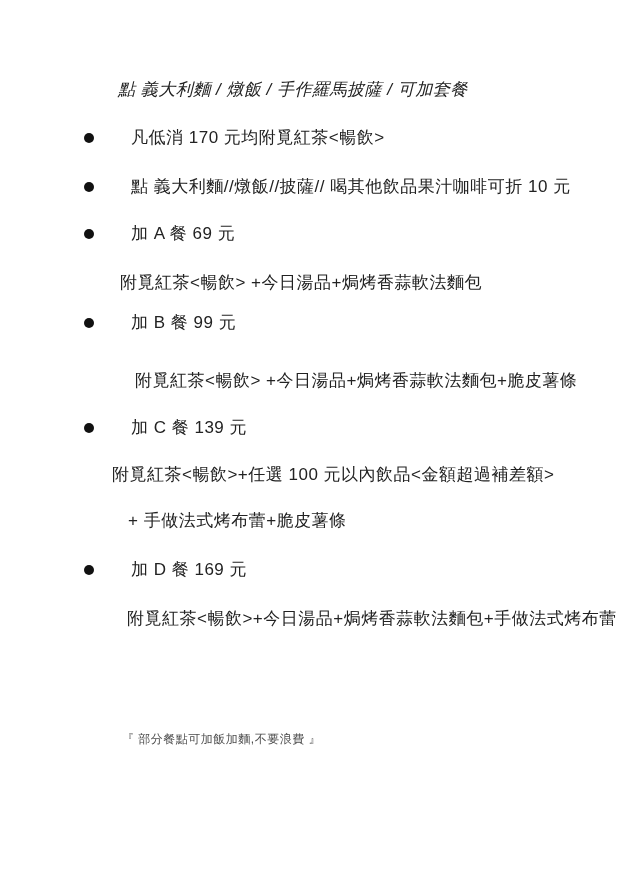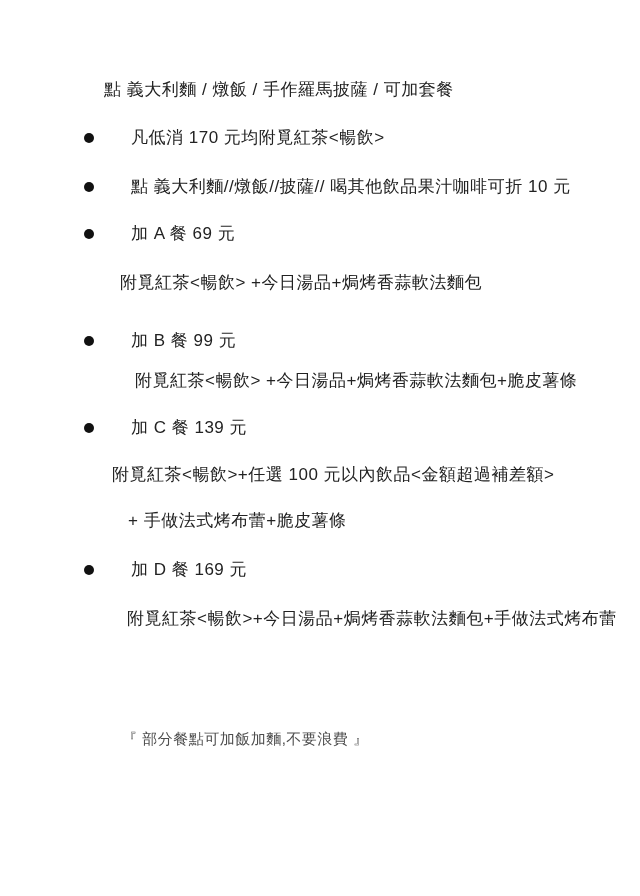--- a/index.html
+++ b/index.html
@@ -40,51 +40,51 @@
     margin-left: 37px;
     white-space: pre;
     font-size: 17px;
     line-height: 22px;
     color: #222222;
     letter-spacing: 0.5px;
   }
   .note {
     position: absolute;
     white-space: pre;
-    font-size: 15px;
+    font-size: 12px;
     line-height: 20px;
     color: #4d4d4d;
     letter-spacing: 0.5px;
     text-align: right;
   }
 </style>
 </head>
 <body>
 
 <div class="page">
 
-  <div class="line" style="top:79px; left:104px;">點 義大利麵 / 燉飯 / 手作羅馬披薩 / 可加套餐</div>
+  <div class="line" style="top:79px; left:118px;font-style:italic;">點 義大利麵 / 燉飯 / 手作羅馬披薩 / 可加套餐</div>
 
   <div class="bullet-row" style="top:127px;">
     <span class="bullet"></span>
     <span class="txt">凡低消 170 元均附覓紅茶&lt;暢飲&gt;</span>
   </div>
 
   <div class="bullet-row" style="top:176px;">
     <span class="bullet"></span>
     <span class="txt">點 義大利麵//燉飯//披薩// 喝其他飲品果汁咖啡可折 10 元</span>
   </div>
 
   <div class="bullet-row" style="top:223px;">
     <span class="bullet"></span>
     <span class="txt">加 A 餐 69 元</span>
   </div>
   <div class="line" style="top:272px; left:120px;">附覓紅茶&lt;暢飲&gt; +今日湯品+焗烤香蒜軟法麵包</div>
 
-  <div class="bullet-row" style="top:330px;">
+  <div class="bullet-row" style="top:312px;">
     <span class="bullet"></span>
     <span class="txt">加 B 餐 99 元</span>
   </div>
   <div class="line" style="top:370px; left:135px;">附覓紅茶&lt;暢飲&gt; +今日湯品+焗烤香蒜軟法麵包+脆皮薯條</div>
 
   <div class="bullet-row" style="top:417px;">
     <span class="bullet"></span>
     <span class="txt">加 C 餐 139 元</span>
   </div>
   <div class="line" style="top:464px; left:112px;">附覓紅茶&lt;暢飲&gt;+任選 100 元以內飲品&lt;金額超過補差額&gt;</div>

